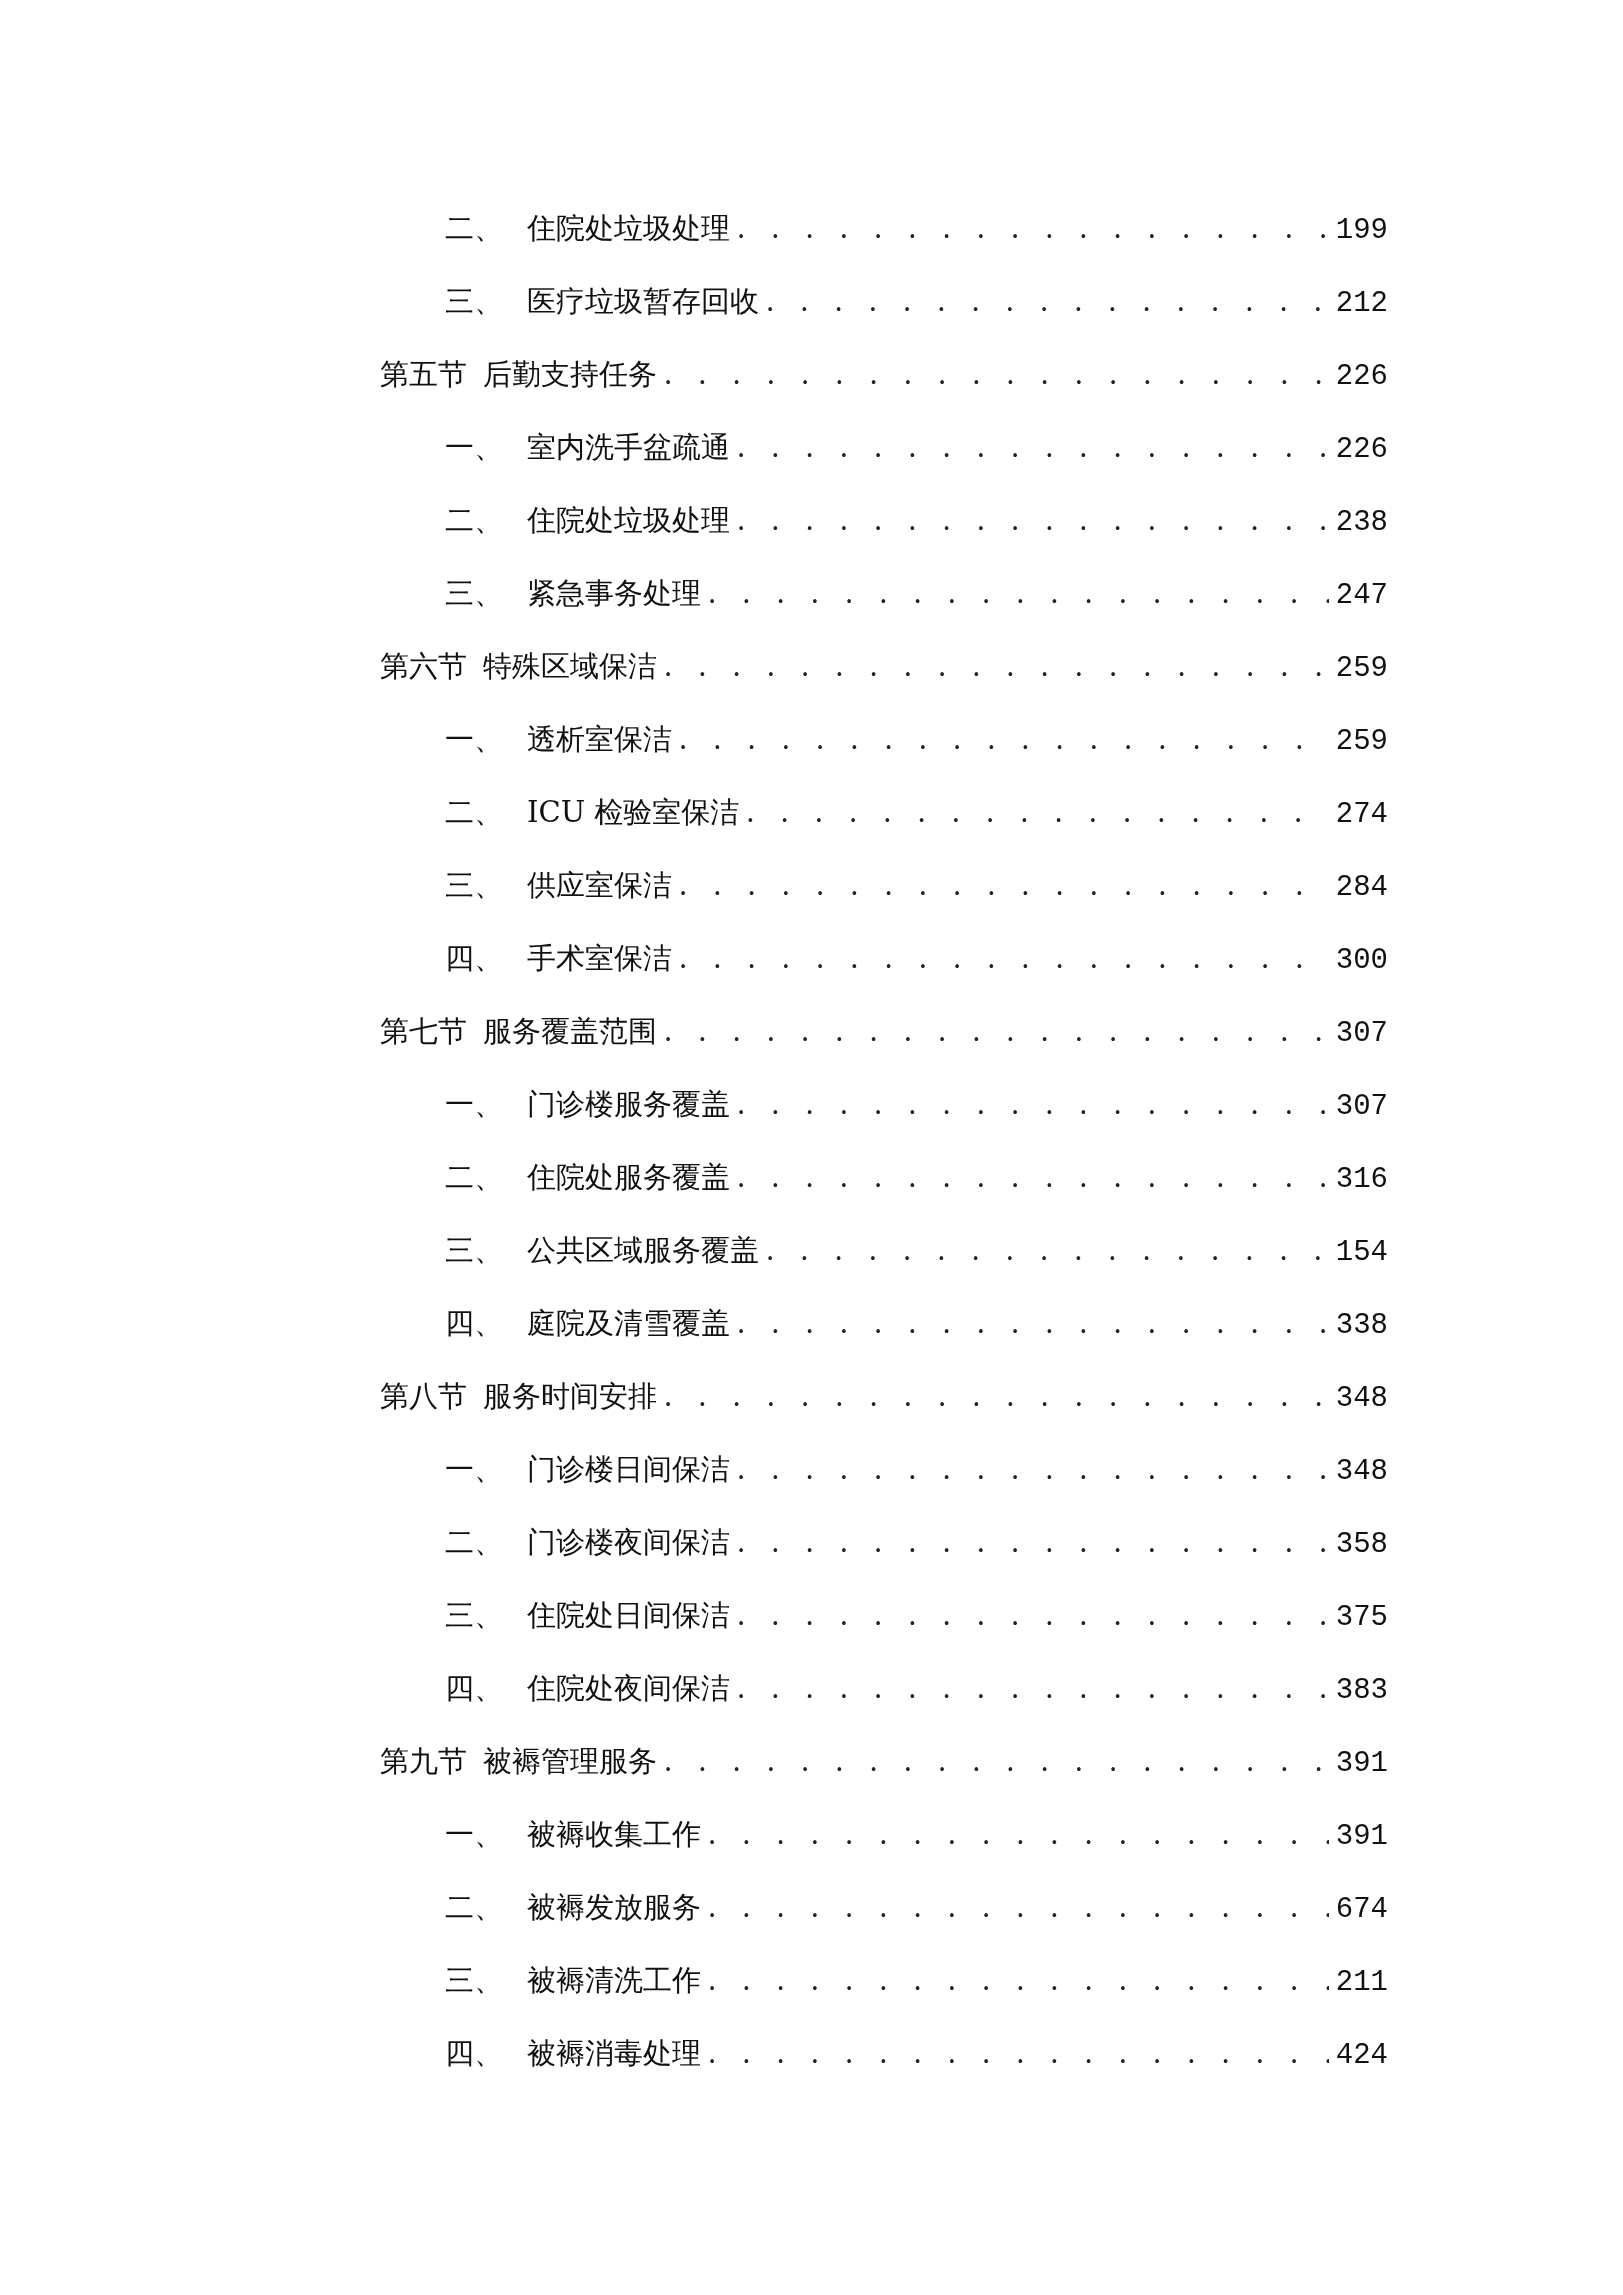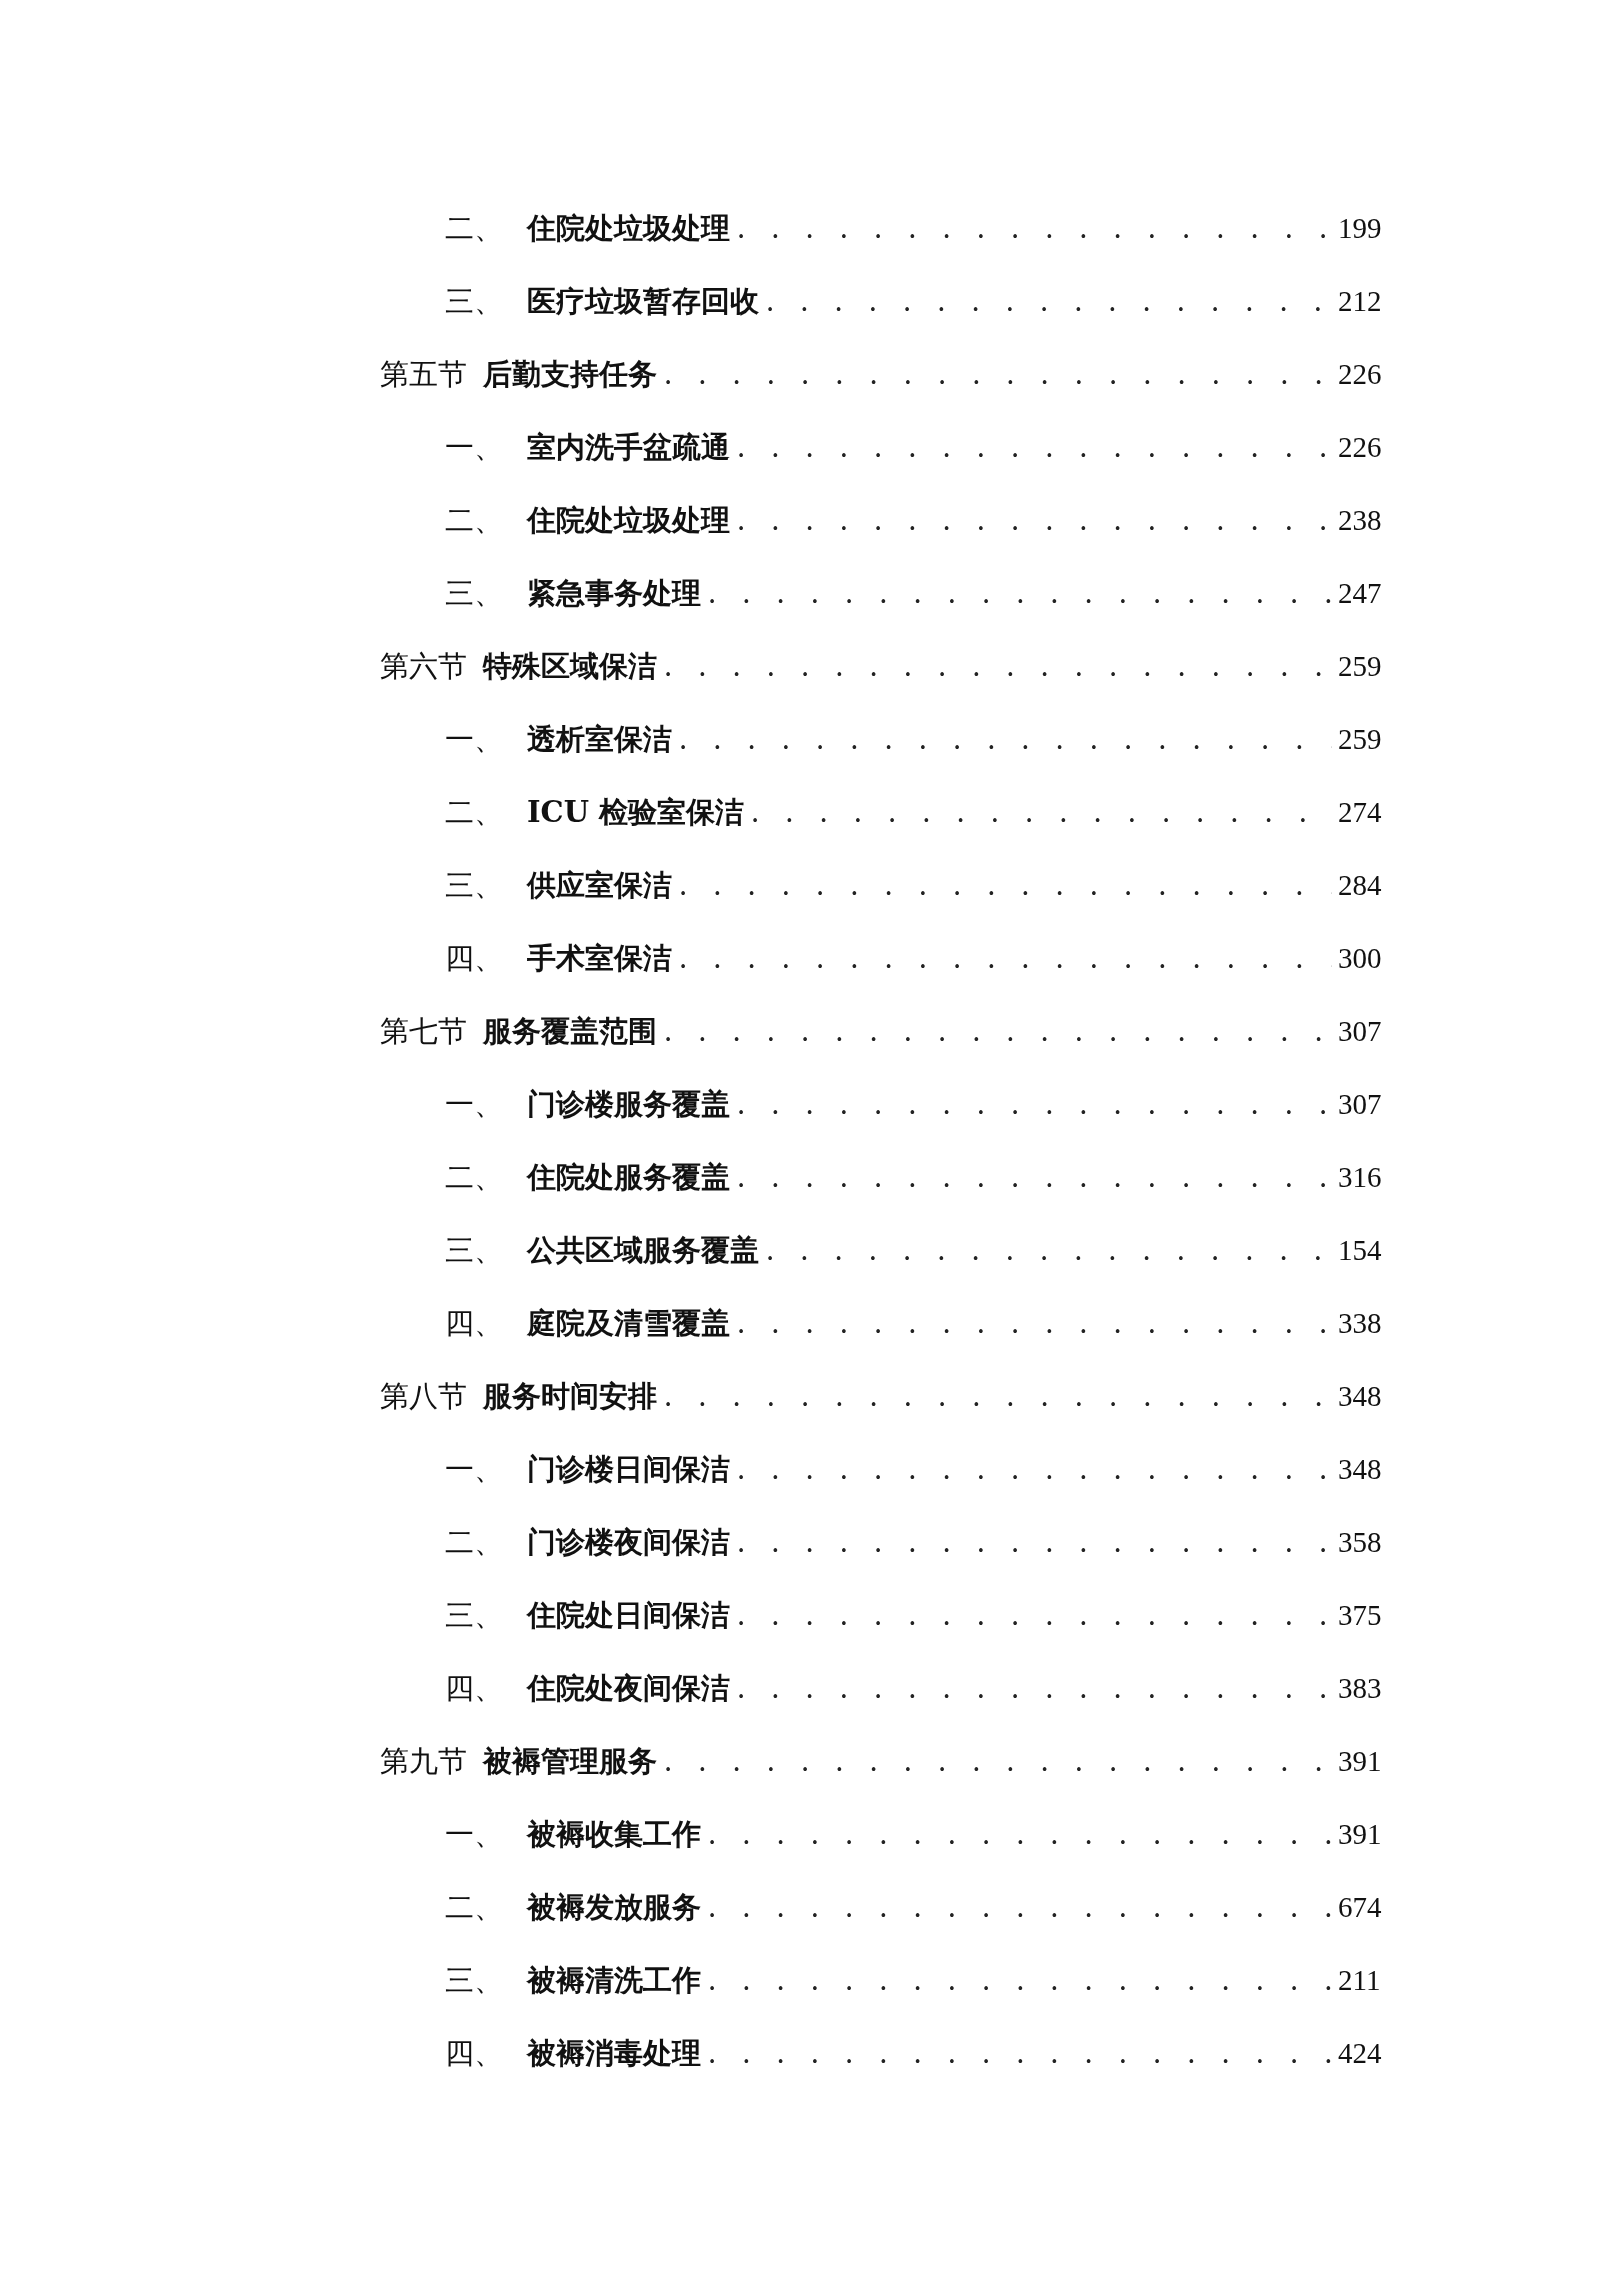--- a/index.html
+++ b/index.html
@@ -3,24 +3,24 @@
 <meta charset="utf-8">
 <style>
   html, body { margin: 0; padding: 0; background: #ffffff; }
   body { width: 1623px; height: 2295px; position: relative; overflow: hidden;
          font-family: "DejaVu Serif", "Liberation Serif", serif; color: #111; }
   .toc { position: absolute; left: 380px; top: 209px; width: 1008px; }
   .row { display: flex; align-items: baseline; height: 73px; line-height: 39px; font-size: 29px; }
   .row.sub { padding-left: 65px; }
   .num { width: 82px; flex: 0 0 auto; white-space: nowrap; }
   .sec { flex: 0 0 auto; white-space: nowrap; margin-right: 16px; }
-  .label { flex: 0 0 auto; white-space: nowrap; font-weight: bold; }
+  .label { flex: 0 0 auto; white-space: nowrap; }
   .dots { flex: 1 1 auto; overflow: hidden; white-space: nowrap; margin: 0 6.5px; letter-spacing: 7.9px; color: #222; }
   .dots::before { content: ". . . . . . . . . . . . . . . . . . . . . . . . . . . . . . . . . . . . . . . . . . . . . . . . . . . . . . . . . . . . . . . . . . . . . . . . . . . . . ."; }
-  .page { flex: 0 0 auto; text-align: left; min-width: 50px; font-family: Liberation Serif, serif; }
+  .page { flex: 0 0 auto; text-align: right; min-width: 50px; font-family: Liberation Mono, monospace; }
 </style>
 </head>
 <body>
 
 <div class="toc" id="toc">
     <div class="row sub">
     <span class="num">二、</span>
     <span class="label">住院处垃圾处理</span>
     <span class="dots"></span>
     <span class="page">199</span>

